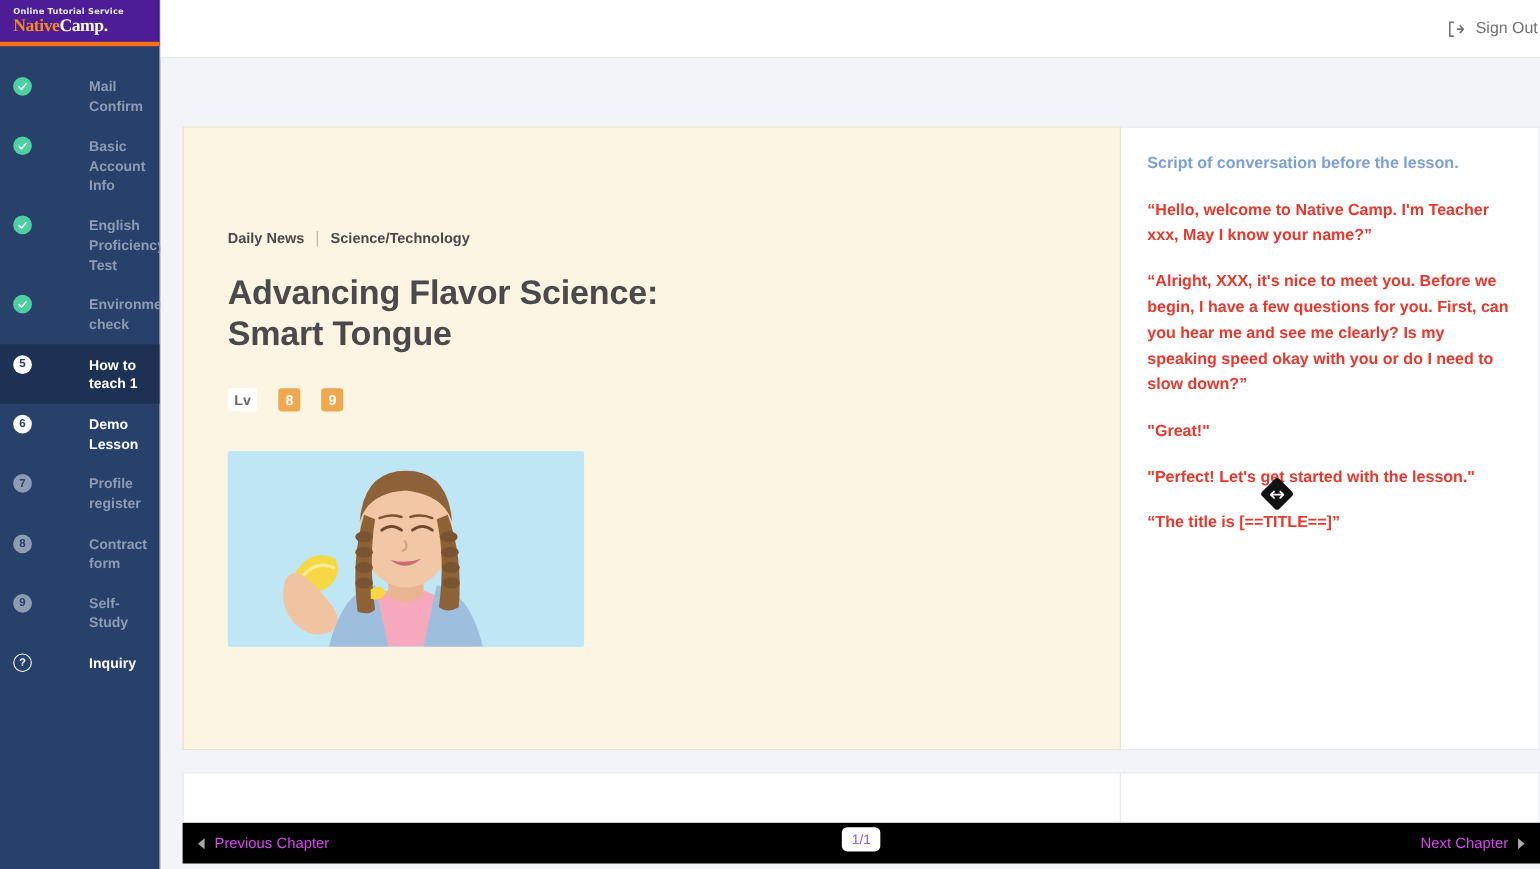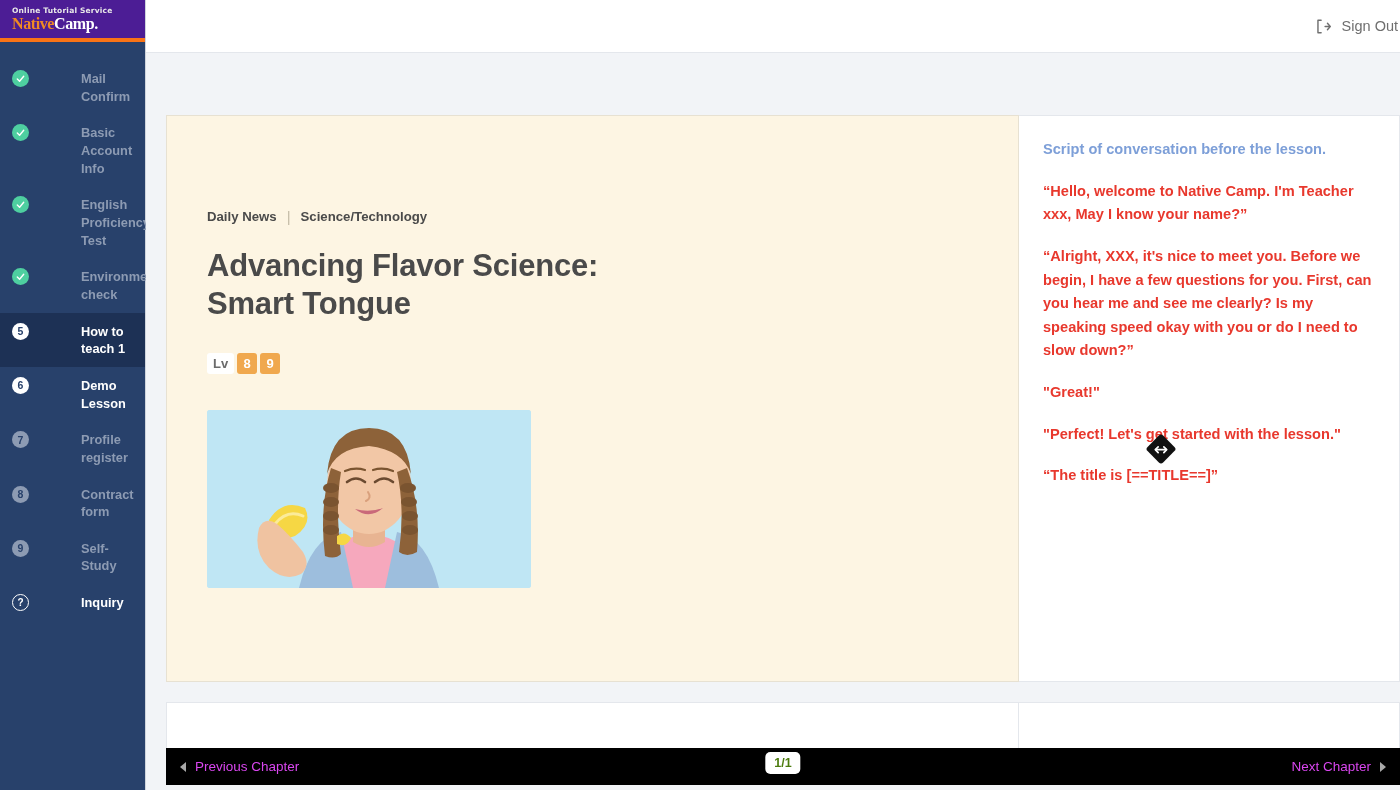--- a/index.html
+++ b/index.html
@@ -120,21 +120,21 @@
   .bc-sep { color: #c3bba6; font-weight: 400; font-size: 15px; }
   .lesson-title {
     font-size: 31px;
     font-weight: 800;
     color: #4a4a4a;
     line-height: 1.22;
     letter-spacing: -0.2px;
     margin-bottom: 30px;
     max-width: 430px;
   }
-  .lv-row { display: flex; align-items: stretch; gap: 3px; margin-bottom: 36px; }
+  .lv-row { display: flex; align-items: stretch; gap: 19px; margin-bottom: 36px; }
   .lv-tag {
     background: #ffffff; color: #6b6b6b;
     font-size: 13px; font-weight: 700;
     padding: 3px 6px; border-radius: 3px;
     display:flex; align-items:center;
   }
   .lv-num {
     background: #f0a84e; color: #ffffff;
     font-size: 13px; font-weight: 700;
     width: 20px; border-radius: 3px;
@@ -208,22 +208,22 @@
     display: flex; align-items: center; gap: 9px;
     color: #d946ef; font-size: 13.5px;
     cursor: pointer; padding: 0 14px;
   }
   .chapbtn.next { margin-left: auto; }
   .tri { width: 0; height: 0; }
   .tri.left { border-top: 5px solid transparent; border-bottom: 5px solid transparent; border-right: 6px solid #a8a8a8; }
   .tri.right { border-top: 5px solid transparent; border-bottom: 5px solid transparent; border-left: 6px solid #a8a8a8; }
   .pagebadge {
     position: absolute; left: 50%; transform: translateX(-50%);
-    background: #ffffff; color: #4d7c0f;
-    font-size: 12.5px; font-weight: 700;
+    background: #ffffff; color: #8b5cf6;
+    font-size: 12.5px; font-weight: 400;
     padding: 4px 9px; border-radius: 5px;
     top: 4px;
   }
 </style>
 </head>
 <body>
 
 <div id="app">
 
   <aside class="sidebar">

